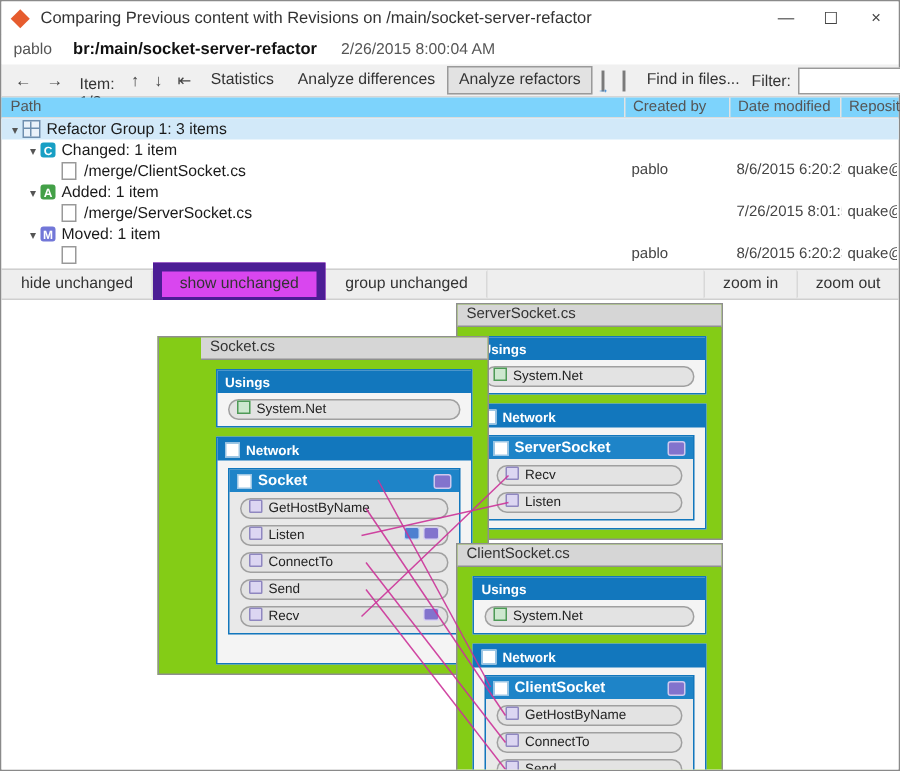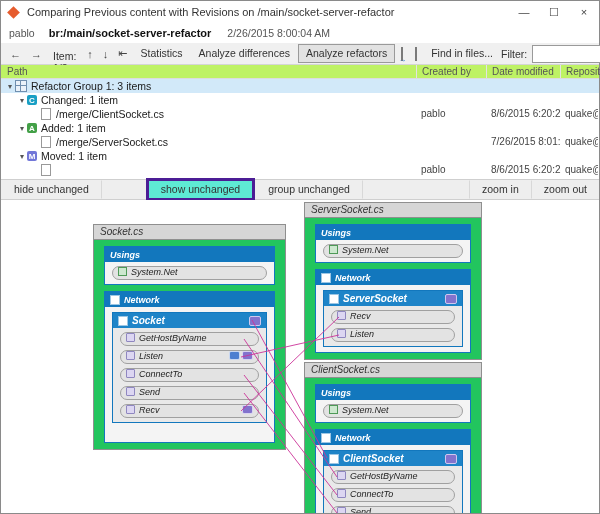--- a/index.html
+++ b/index.html
@@ -31,21 +31,21 @@
   .ticon { font-size:11px; color:#444; padding:2px 5px; }
   .titem { font-size:10.5px; color:#333; padding:0 6px;margin-top:16px; }
   .pg { width:10px; height:12px; border:1px solid #7a7a7a; background:#fff; position:relative; margin:0 6px; }
   .pg::before { content:""; position:absolute; left:2px; right:2px; top:3px; height:1px; background:#9ab0c4; box-shadow:0 3px 0 #9ab0c4, 0 6px 0 #9ab0c4; }
   .pg.arrow::after { content:"→"; position:absolute; right:-4px; bottom:-4px; font-size:8px; color:#2a7fd4; font-weight:bold; }
   .tspacer { margin-left:auto; }
   .filter-label { font-size:10.5px; color:#333; margin-right:5px; }
   .filter-input { width:64px; height:14px; border:1px solid #9a9a9a; background:#fff; margin-right:6px; font-size:10px; font-family:inherit; }
 
   
-  .listhead { position:absolute; top:64px; left:0; right:0; height:13px; background:#bef264; border-bottom:1px solid #dcdcdc; font-size:10px; color:#555; }
+  .listhead { position:absolute; top:64px; left:0; right:0; height:13px; background:#7dd3fc; border-bottom:1px solid #dcdcdc; font-size:10px; color:#555; }
   .col { position:absolute; top:0; height:13px; line-height:13px; border-left:1px solid #e3e3e3; padding-left:5px; white-space:nowrap; overflow:hidden; }
   .col.c0 { left:0; width:414px; border-left:none; padding-left:6px; }
   .col.c1 { left:415px; width:69px; }
   .col.c2 { left:485px; width:73px; }
   .col.c3 { left:559px; width:39px; }
 
   
   .tree { position:absolute; top:78px; left:0; right:0; height:100px; background:#fff; }
   .trow { position:relative; height:14px; display:flex; align-items:center; font-size:10.5px; color:#1a1a1a; white-space:nowrap; }
   .trow.sel { background:#d2e9f9; }
@@ -56,26 +56,26 @@
   .grpicon::after { content:""; position:absolute; top:0; bottom:0; left:4px; width:1px; background:#6f8faf; }
   .tbadge { width:10px; height:10px; border-radius:2px; color:#fff; font-size:8px; font-weight:bold; display:flex; align-items:center; justify-content:center; margin-right:4px; flex:none; }
   .tbadge.c { background:#189fc4; } .tbadge.a { background:#43a047; } .tbadge.m { background:#7277d8; }
   .ficon { width:8px; height:10px; border:1px solid #999; background:#fff; margin-right:5px; flex:none; }
   .meta { position:absolute; top:0; height:14px; line-height:14px; font-size:10px; color:#444; overflow:hidden; white-space:nowrap; }
   .m1 { left:420px; width:64px; } .m2 { left:490px; width:70px; } .m3 { left:564px; width:33px; }
 
   
   .actionbar { position:absolute; top:178px; left:0; right:0; height:19px; background:#eeeeee; border-top:1px solid #cfcfcf; border-bottom:1px solid #cfcfcf; display:flex; align-items:center; }
   .abtn { font-size:10.5px; color:#333; background:transparent; border:1px solid transparent; border-right:1px solid #d8d8d8; padding:2px 12px; line-height:13px; font-family:inherit; white-space:nowrap; }
-  .abtn.selected { background:#5eead4; border:3px solid #4c1d95;margin-left:44px; }
+  .abtn.selected { background:#d946ef; border:6px solid #4c1d95; }
   .abtn.zoom { border-left:1px solid #d8d8d8; border-right:none; }
 
   
   .diagram { position:absolute; top:199px; left:0; right:0; height:313px; background:#fff; overflow:hidden; }
-  .filebox { position:absolute; border:1px solid #8f8f8f; background:#22c55e;font-style:italic; }
+  .filebox { position:absolute; border:1px solid #8f8f8f; background:#84cc16; }
   .fb-head { height:14px; line-height:14px; padding:0 6px; background:#d6d6d6; border-bottom:1px solid #8f8f8f; font-size:10px; color:#333; white-space:nowrap; overflow:hidden; }
   .sec { border:1px solid #1277bd; background:#f4f4f4; margin:6px 10px; }
   .sec.pad14 { padding-bottom:14px; }
   .sec-head { height:13px; padding:1px 5px; background:#1277bd; color:#fff; font-size:9px; font-weight:bold; display:flex; align-items:center; gap:4px; }
   .clsbox { border:1px solid #1277bd; background:#e9e9e9; margin:5px 7px; }
   .cls-head { height:13px; padding:1px 5px; background:#1e84c8; color:#fff; font-size:10px; font-weight:bold; display:flex; align-items:center; gap:4px; }
   .item { height:12px; border:1px solid #a0a0a0; background:#e3e3e3; border-radius:7px; margin:4px 7px; display:flex; gap:4px; padding:0 5px; font-size:9px; color:#222; white-space:nowrap; }
   .mico { width:7px; height:7px; border:1px solid #8f87c0; background:#dcd6f2; border-radius:1px; flex:none; }
   .uico { width:7px; height:7px; border:1px solid #4e9a57; background:#cde8cf; flex:none; }
   .nico, .cico { width:8px; height:8px; border:1px solid #9cc6e4; background:#fff; flex:none; }
@@ -213,21 +213,21 @@
             <span>Recv</span>
           </div>
           <div class="item">
             <span class="mico"></span>
             <span>Listen</span>
           </div>
         </div>
       </div>
     </div>
 
-    <div class="filebox" style="left:92px; top:24px; width:191px;">
+    <div class="filebox" style="left:104px; top:24px; width:191px;padding-left:28px;">
       <div class="fb-head">Socket.cs</div>
       <div class="sec">
         <div class="sec-head">
           <span>Usings</span>
         </div>
         <div class="item">
           <span class="uico"></span>
           <span>System.Net</span>
         </div>
       </div>

